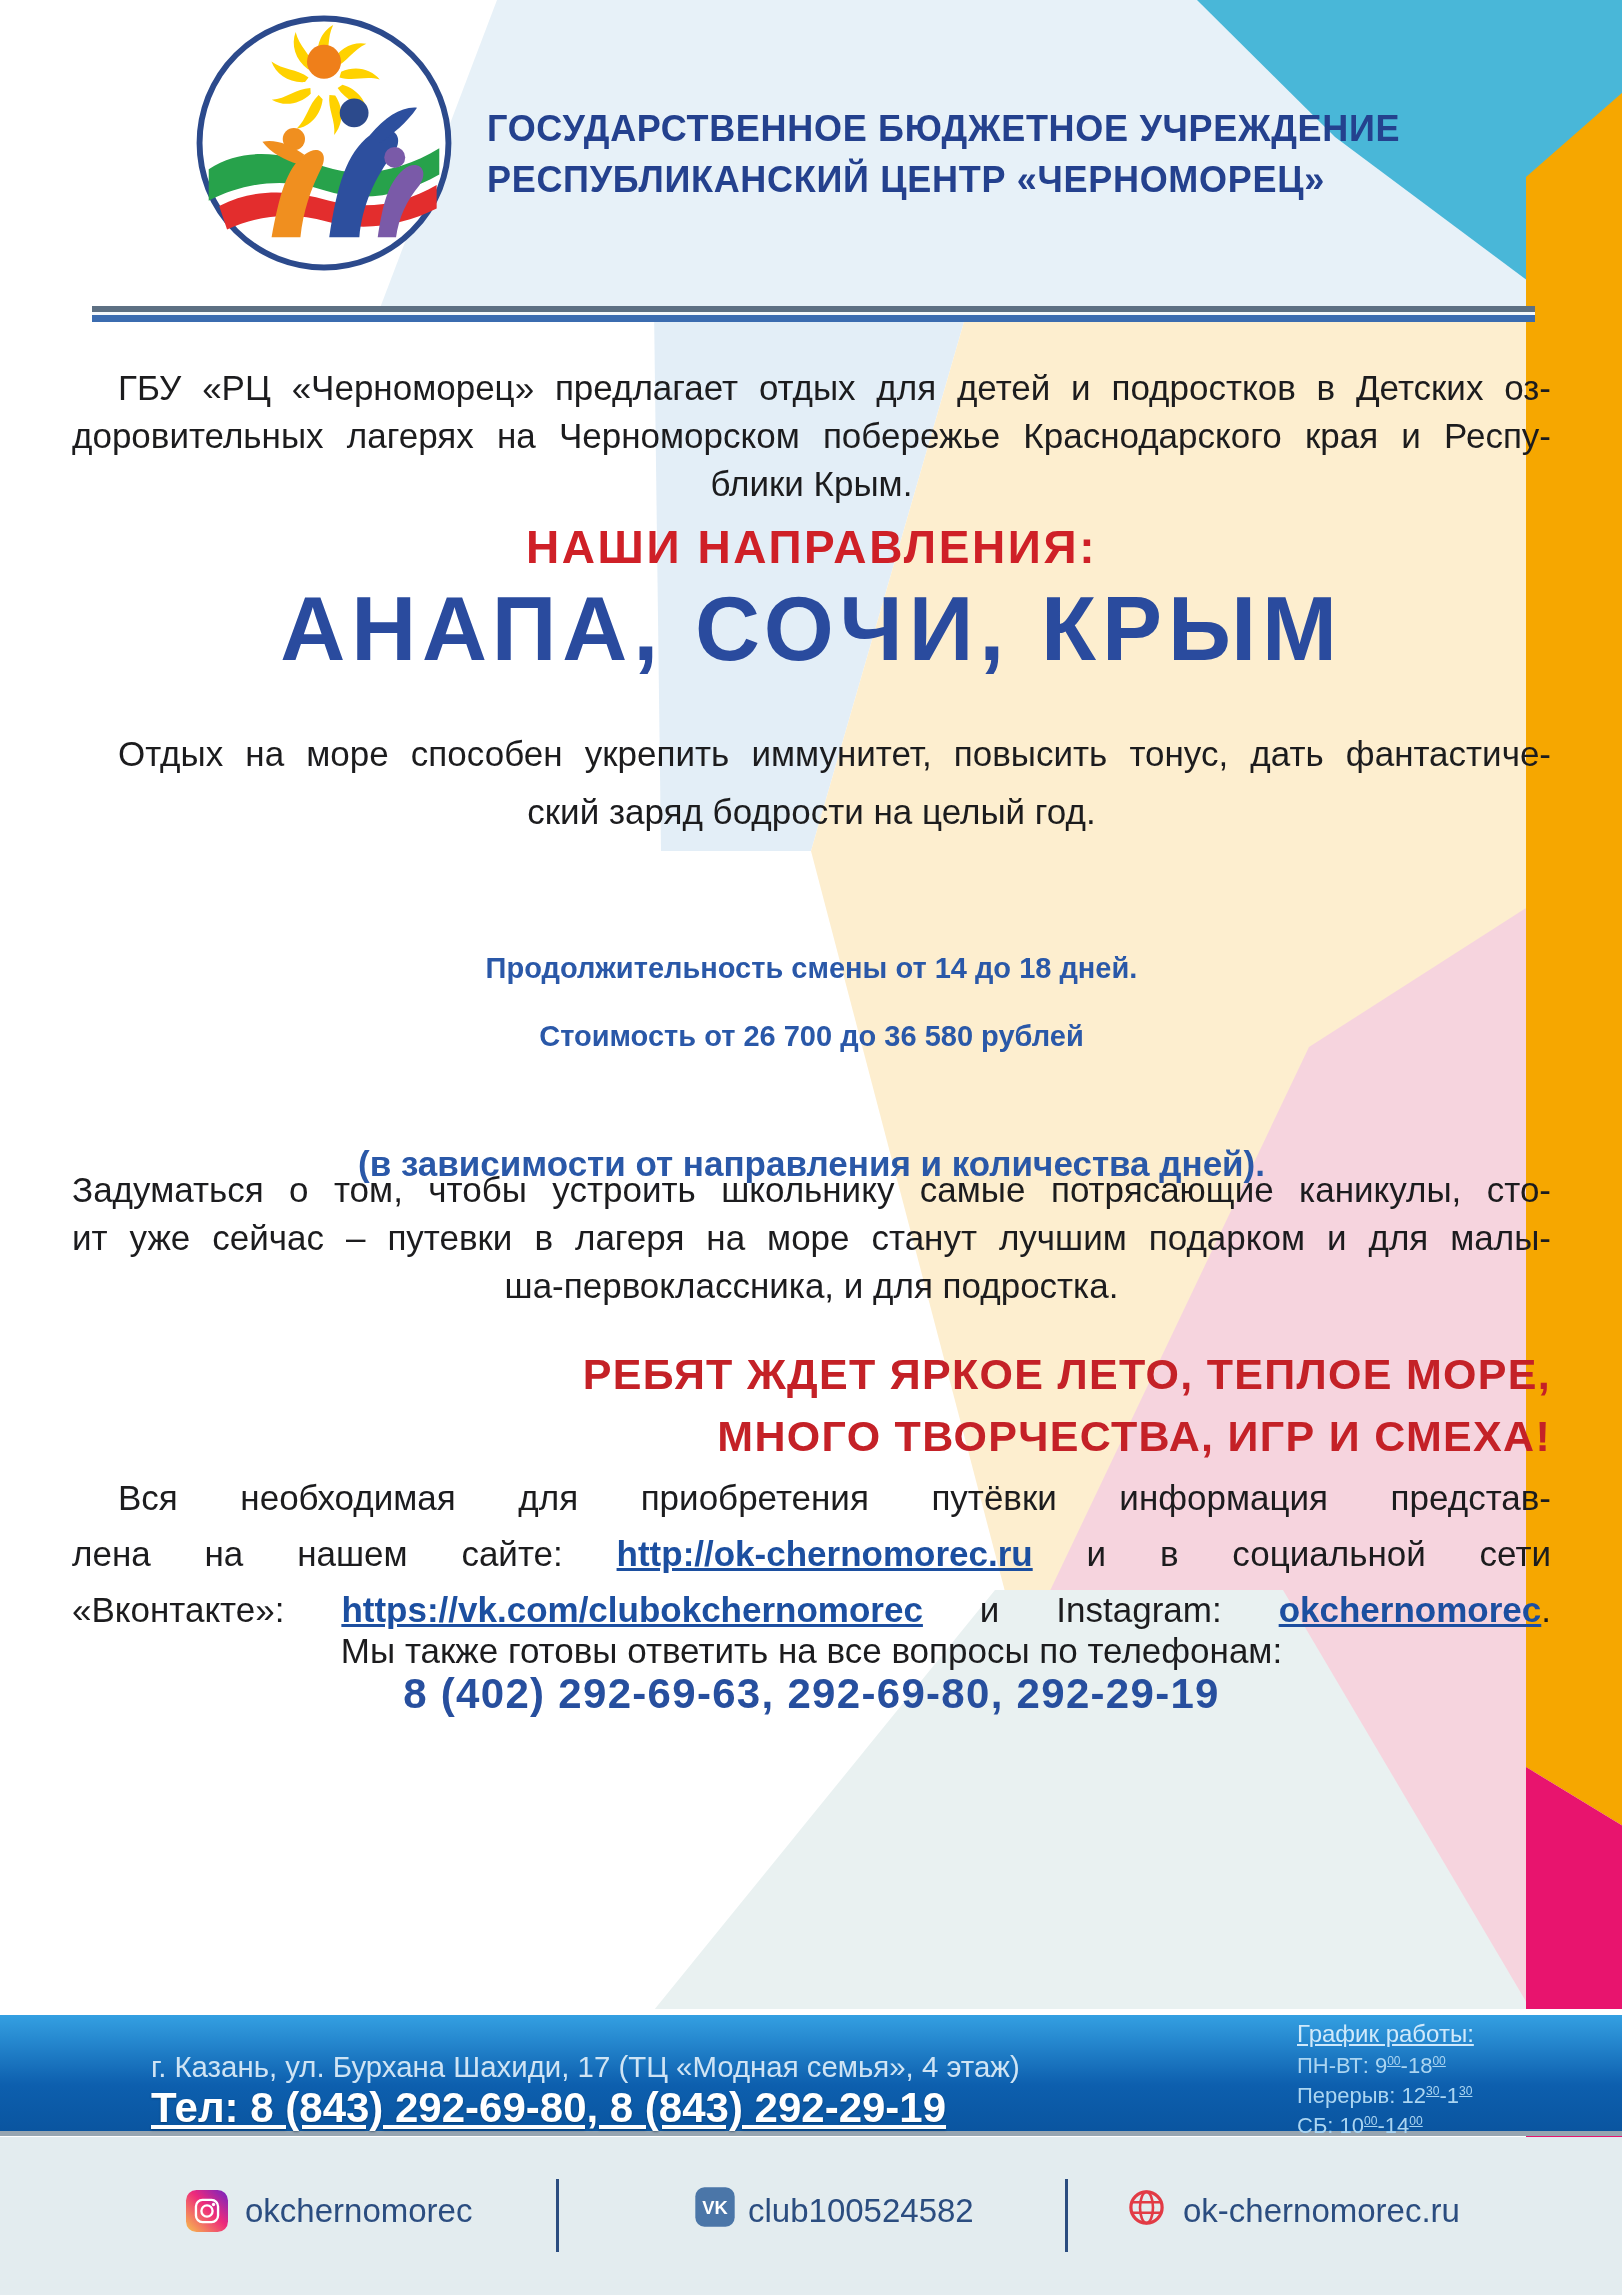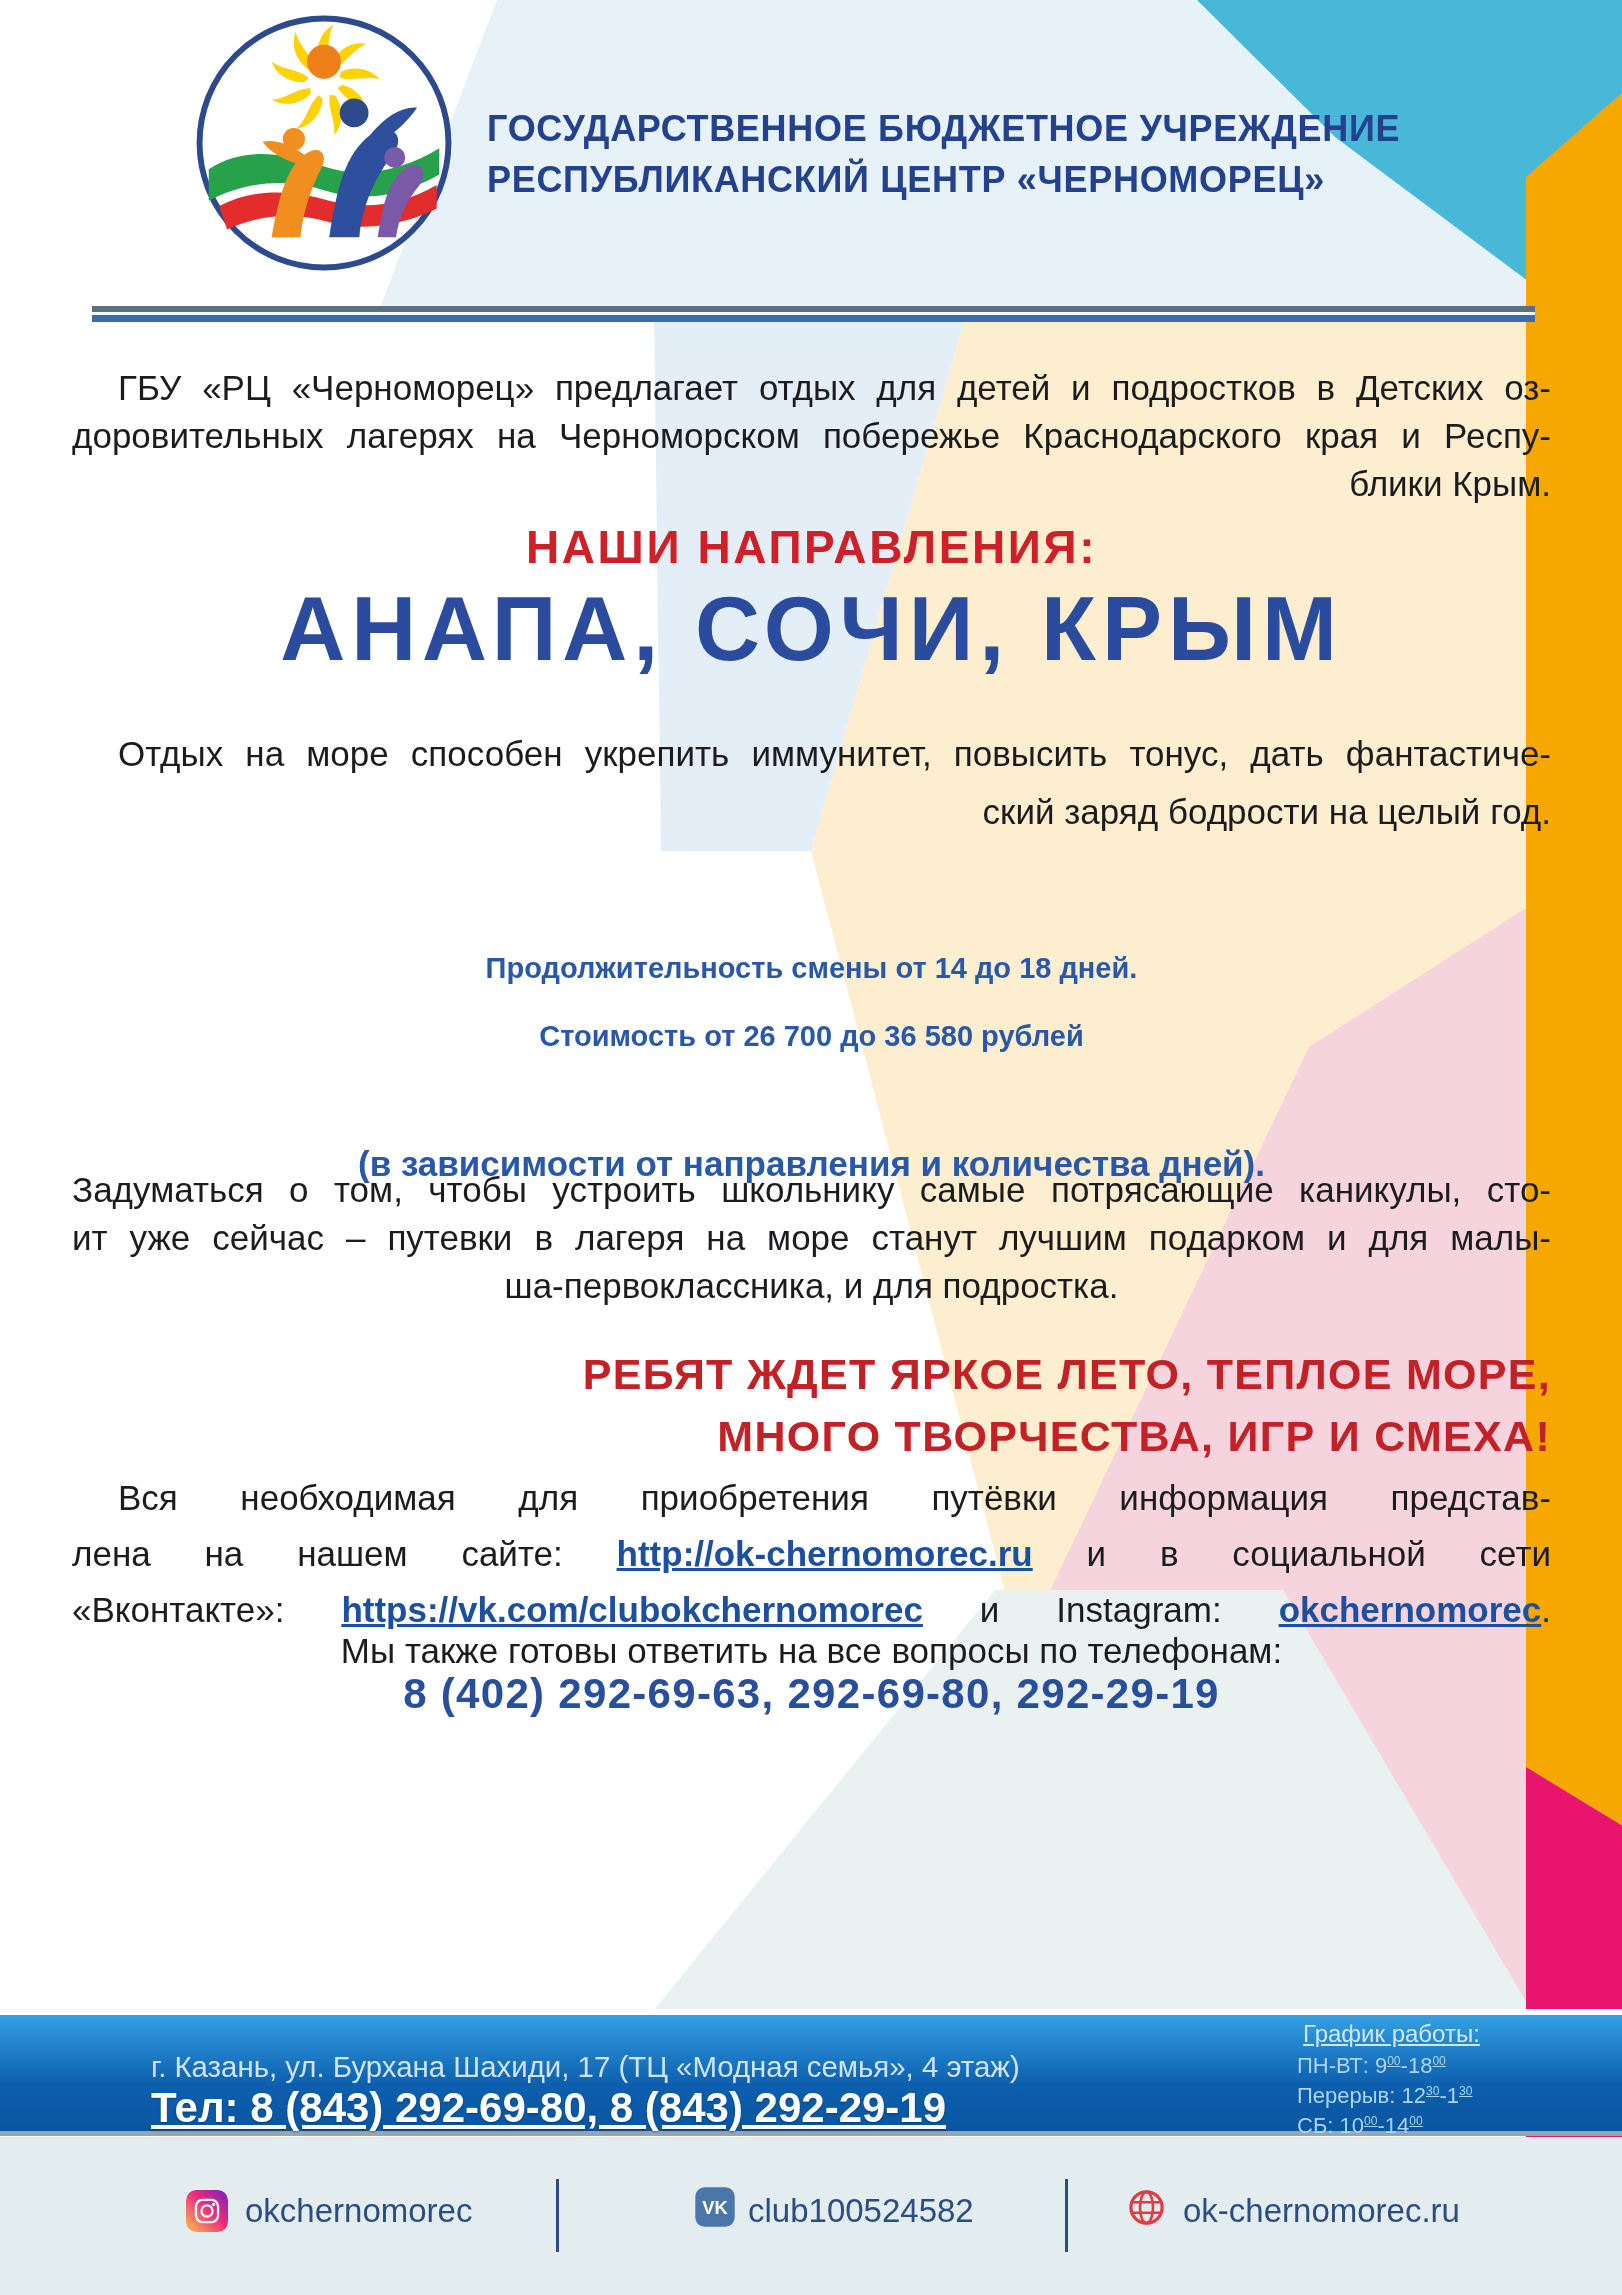--- a/index.html
+++ b/index.html
@@ -24,21 +24,21 @@
   .logo-box{left:193px;top:11.8px;width:262px;height:262px;}
   .org-name{left:487px;top:103px;width:1021px;color:#24418e;font-weight:bold;
     font-size:36px;line-height:51px;letter-spacing:0.7px;}
   .divider{left:92px;top:306px;width:1443px;height:17px;}
   .divider .d1{height:5.9px;background:#5d7083;}
   .divider .d2{height:3.3px;background:#f4f8fb;}
   .divider .d3{height:6.5px;background:#3b6cb0;}
   
   .txt{left:72px;width:1479px;color:#1c1c1e;font-size:35px;}
   .jline{text-align:justify;text-align-last:justify;}
-  .lline{text-align:right;}
+  .lline{text-align:center;}
   .cline{text-align:center;}
   .indent{text-indent:46px;}
   .p1{top:364px;line-height:48px;}
   .kicker{top:520px;text-align:center;color:#cf2027;font-weight:bold;font-size:46px;letter-spacing:2.6px;}
   .big-title{top:578px;text-align:center;color:#2a4b9e;font-weight:bold;font-size:90px;letter-spacing:5.9px;}
   .p2{top:725px;line-height:58px;}
   .duration{top:934px;text-align:center;color:#2a58a8;font-weight:bold;font-size:29px;line-height:68px;}
   .note{top:1112px;text-align:center;color:#2a58a8;font-weight:bold;font-size:35px;margin-top:32px;}
   .p3{top:1166px;line-height:48px;}
   .summer{top:1343px;text-align:right;color:#c42127;font-weight:bold;font-size:43px;line-height:62px;letter-spacing:1.3px;}
@@ -46,21 +46,21 @@
   .p4 a{color:#1c4fa0;font-weight:bold;text-decoration:underline;}
   .lead{top:1631px;text-align:center;}
   .numbers{top:1670px;text-align:center;color:#274f9e;font-weight:bold;font-size:42px;letter-spacing:1.3px;}
   
   .bar{left:0;top:2009px;width:1623px;height:116px;
     border-top:6.5px solid #ffffff;border-bottom:5.2px solid #97a5b0;
     background:linear-gradient(#34a0e2,#0d5fae 60%,#0a55a0);}
   .address{left:151px;top:2046px;color:#cfe4f4;font-size:29.4px;line-height:41px;}
   .address .tel{color:#ffffff;font-weight:bold;font-size:42px;text-shadow:0 1.3px 2px rgba(0,30,60,.45);text-decoration:underline;}
   .schedule{left:1297px;top:2021px;width:281px;color:#abd5f1;font-size:22px;line-height:25.5px;}
-  .schedule .title{color:#cfe9fb;font-size:24px;text-decoration:underline;margin-bottom:2.6px;margin-left:6px;}
+  .schedule .title{color:#cfe9fb;font-size:24px;text-decoration:underline;margin-bottom:2.6px;}
   .schedule sup{font-size:0.55em;text-decoration:underline;}
   
   .strip{left:0;top:2137px;width:1623px;height:158px;background:#e3ecef;}
   .social-item{top:2188px;height:46px;display:flex;align-items:center;gap:17px;
     color:#2b4d80;font-size:33px;}
   .soc-div{top:2179px;width:2.6px;height:73px;background:#2b4d80;}
   .ig-icon{width:42px;height:42px;border-radius:10.5px;
     background:linear-gradient(45deg,#f7c14b,#ee2a7b 55%,#7024c4);
     display:flex;align-items:center;justify-content:center;}
   .icon-svg{display:block;}

